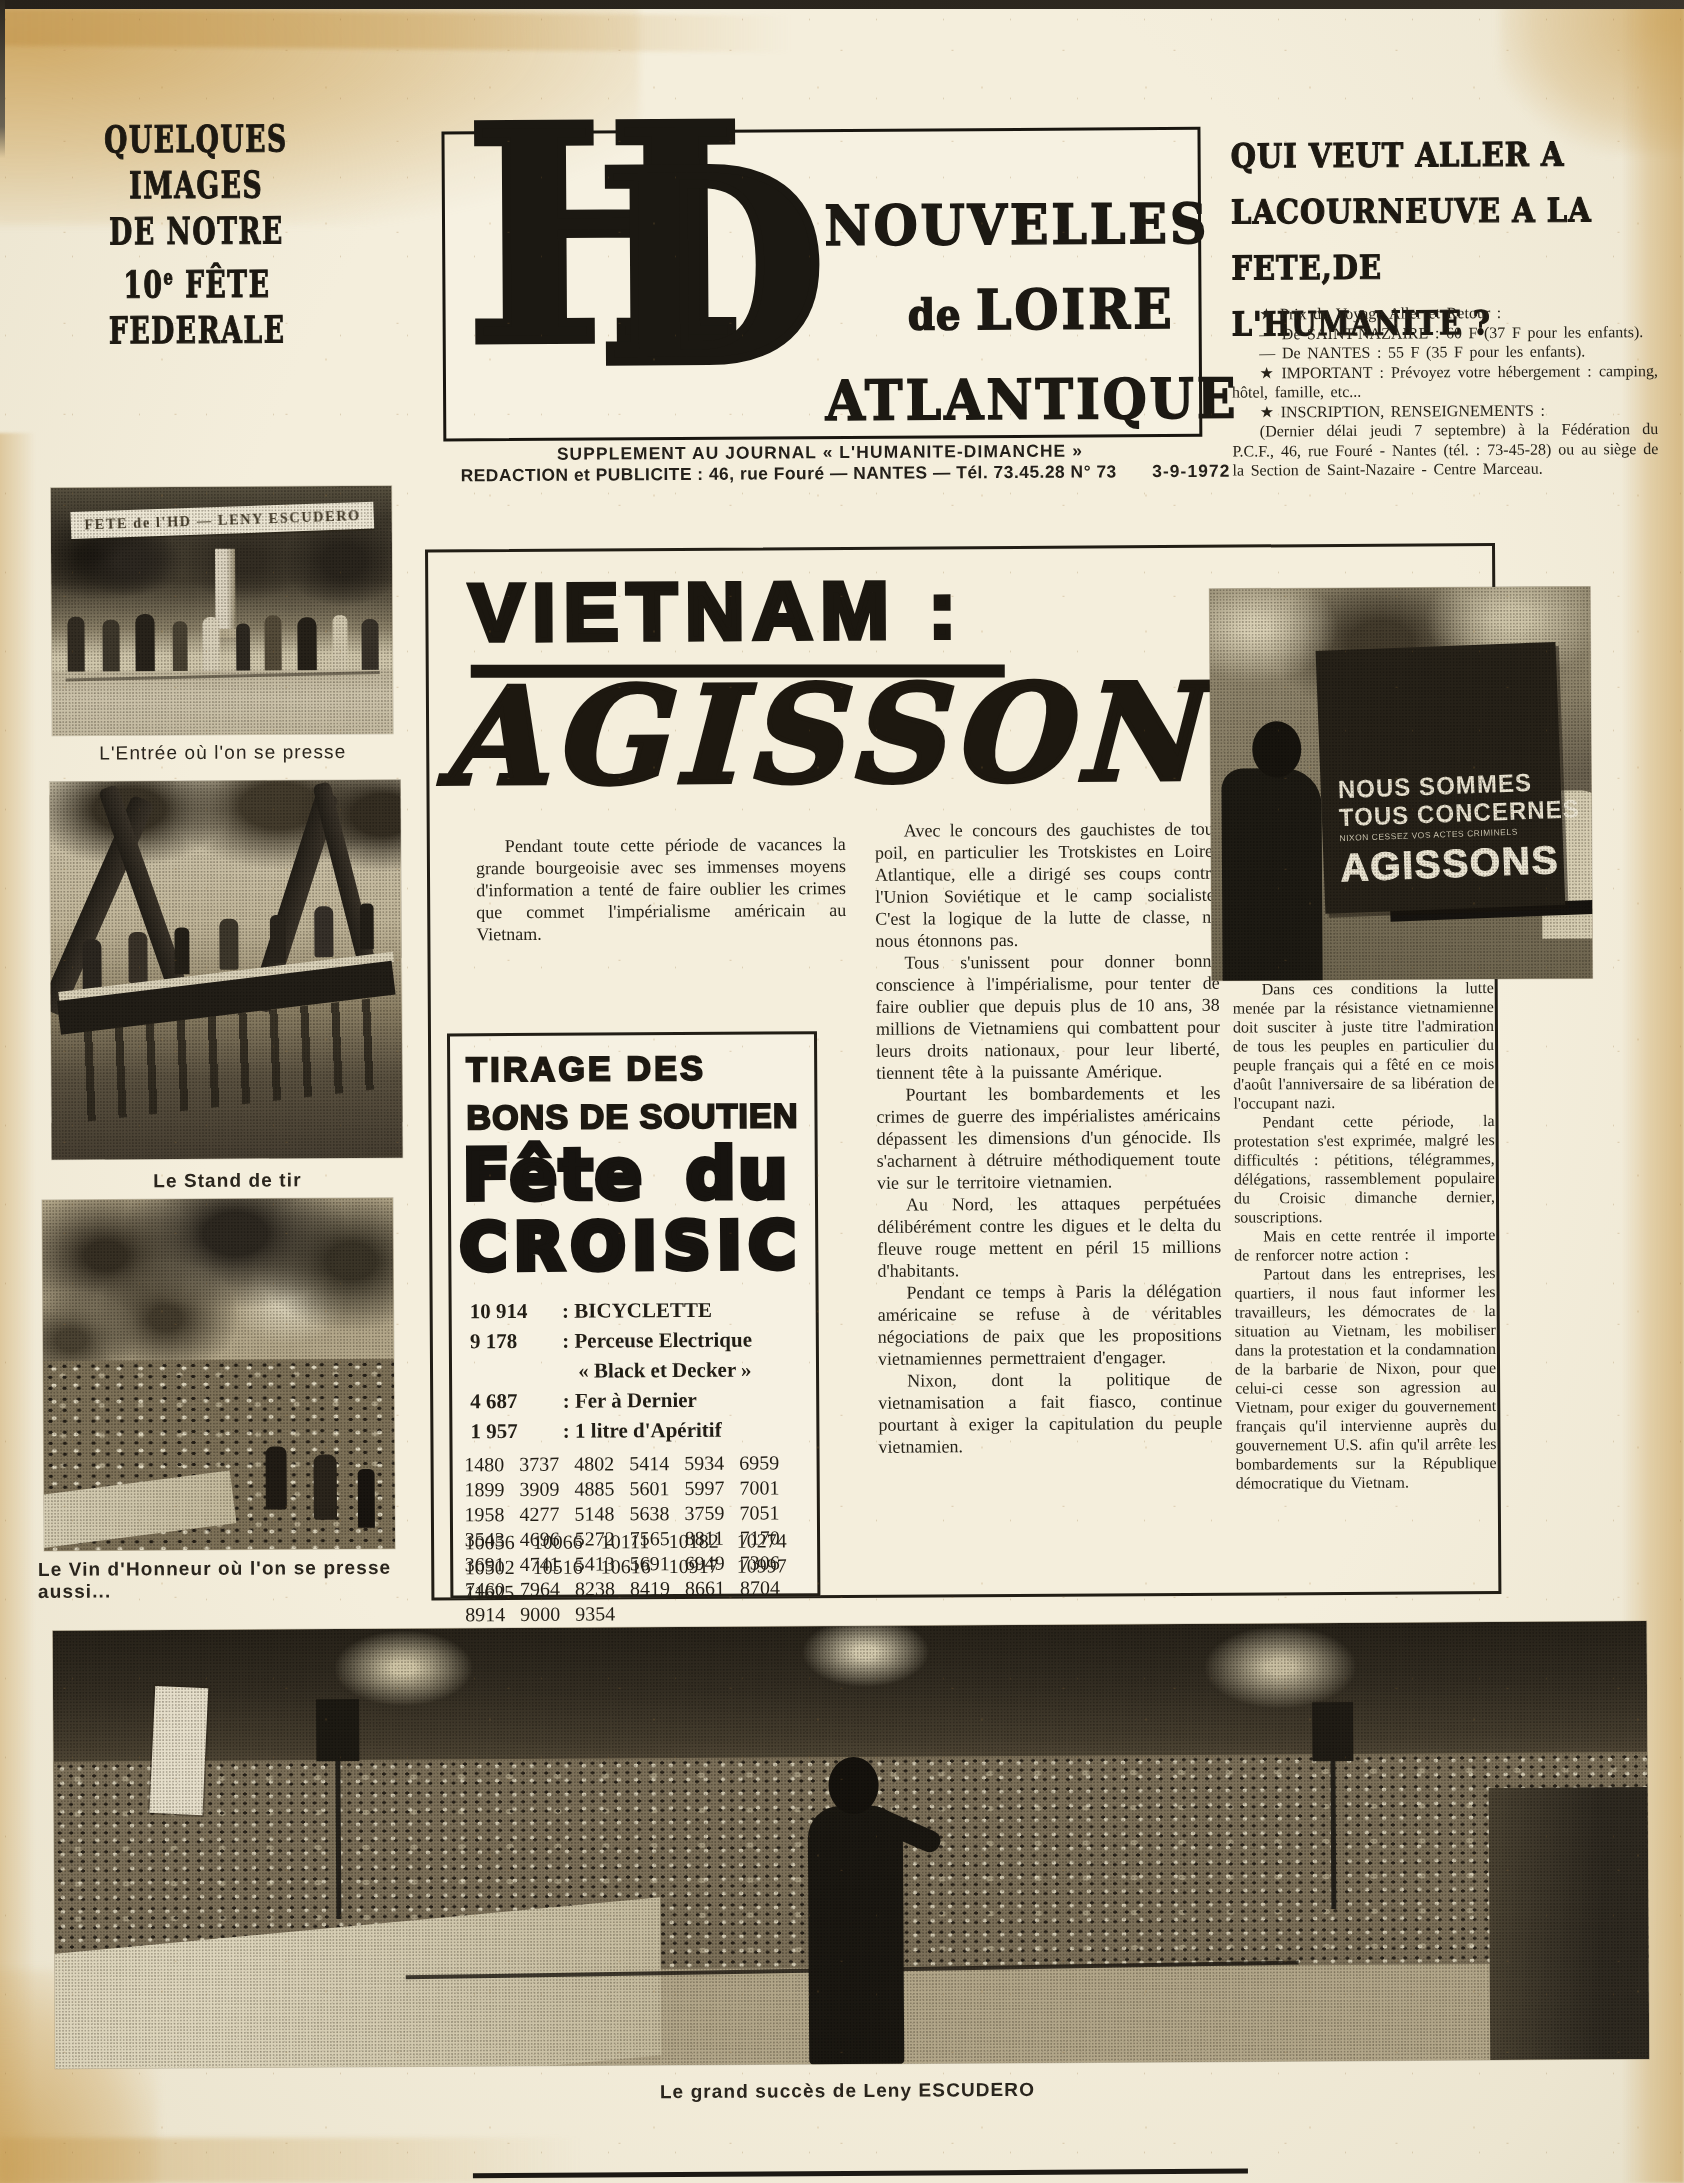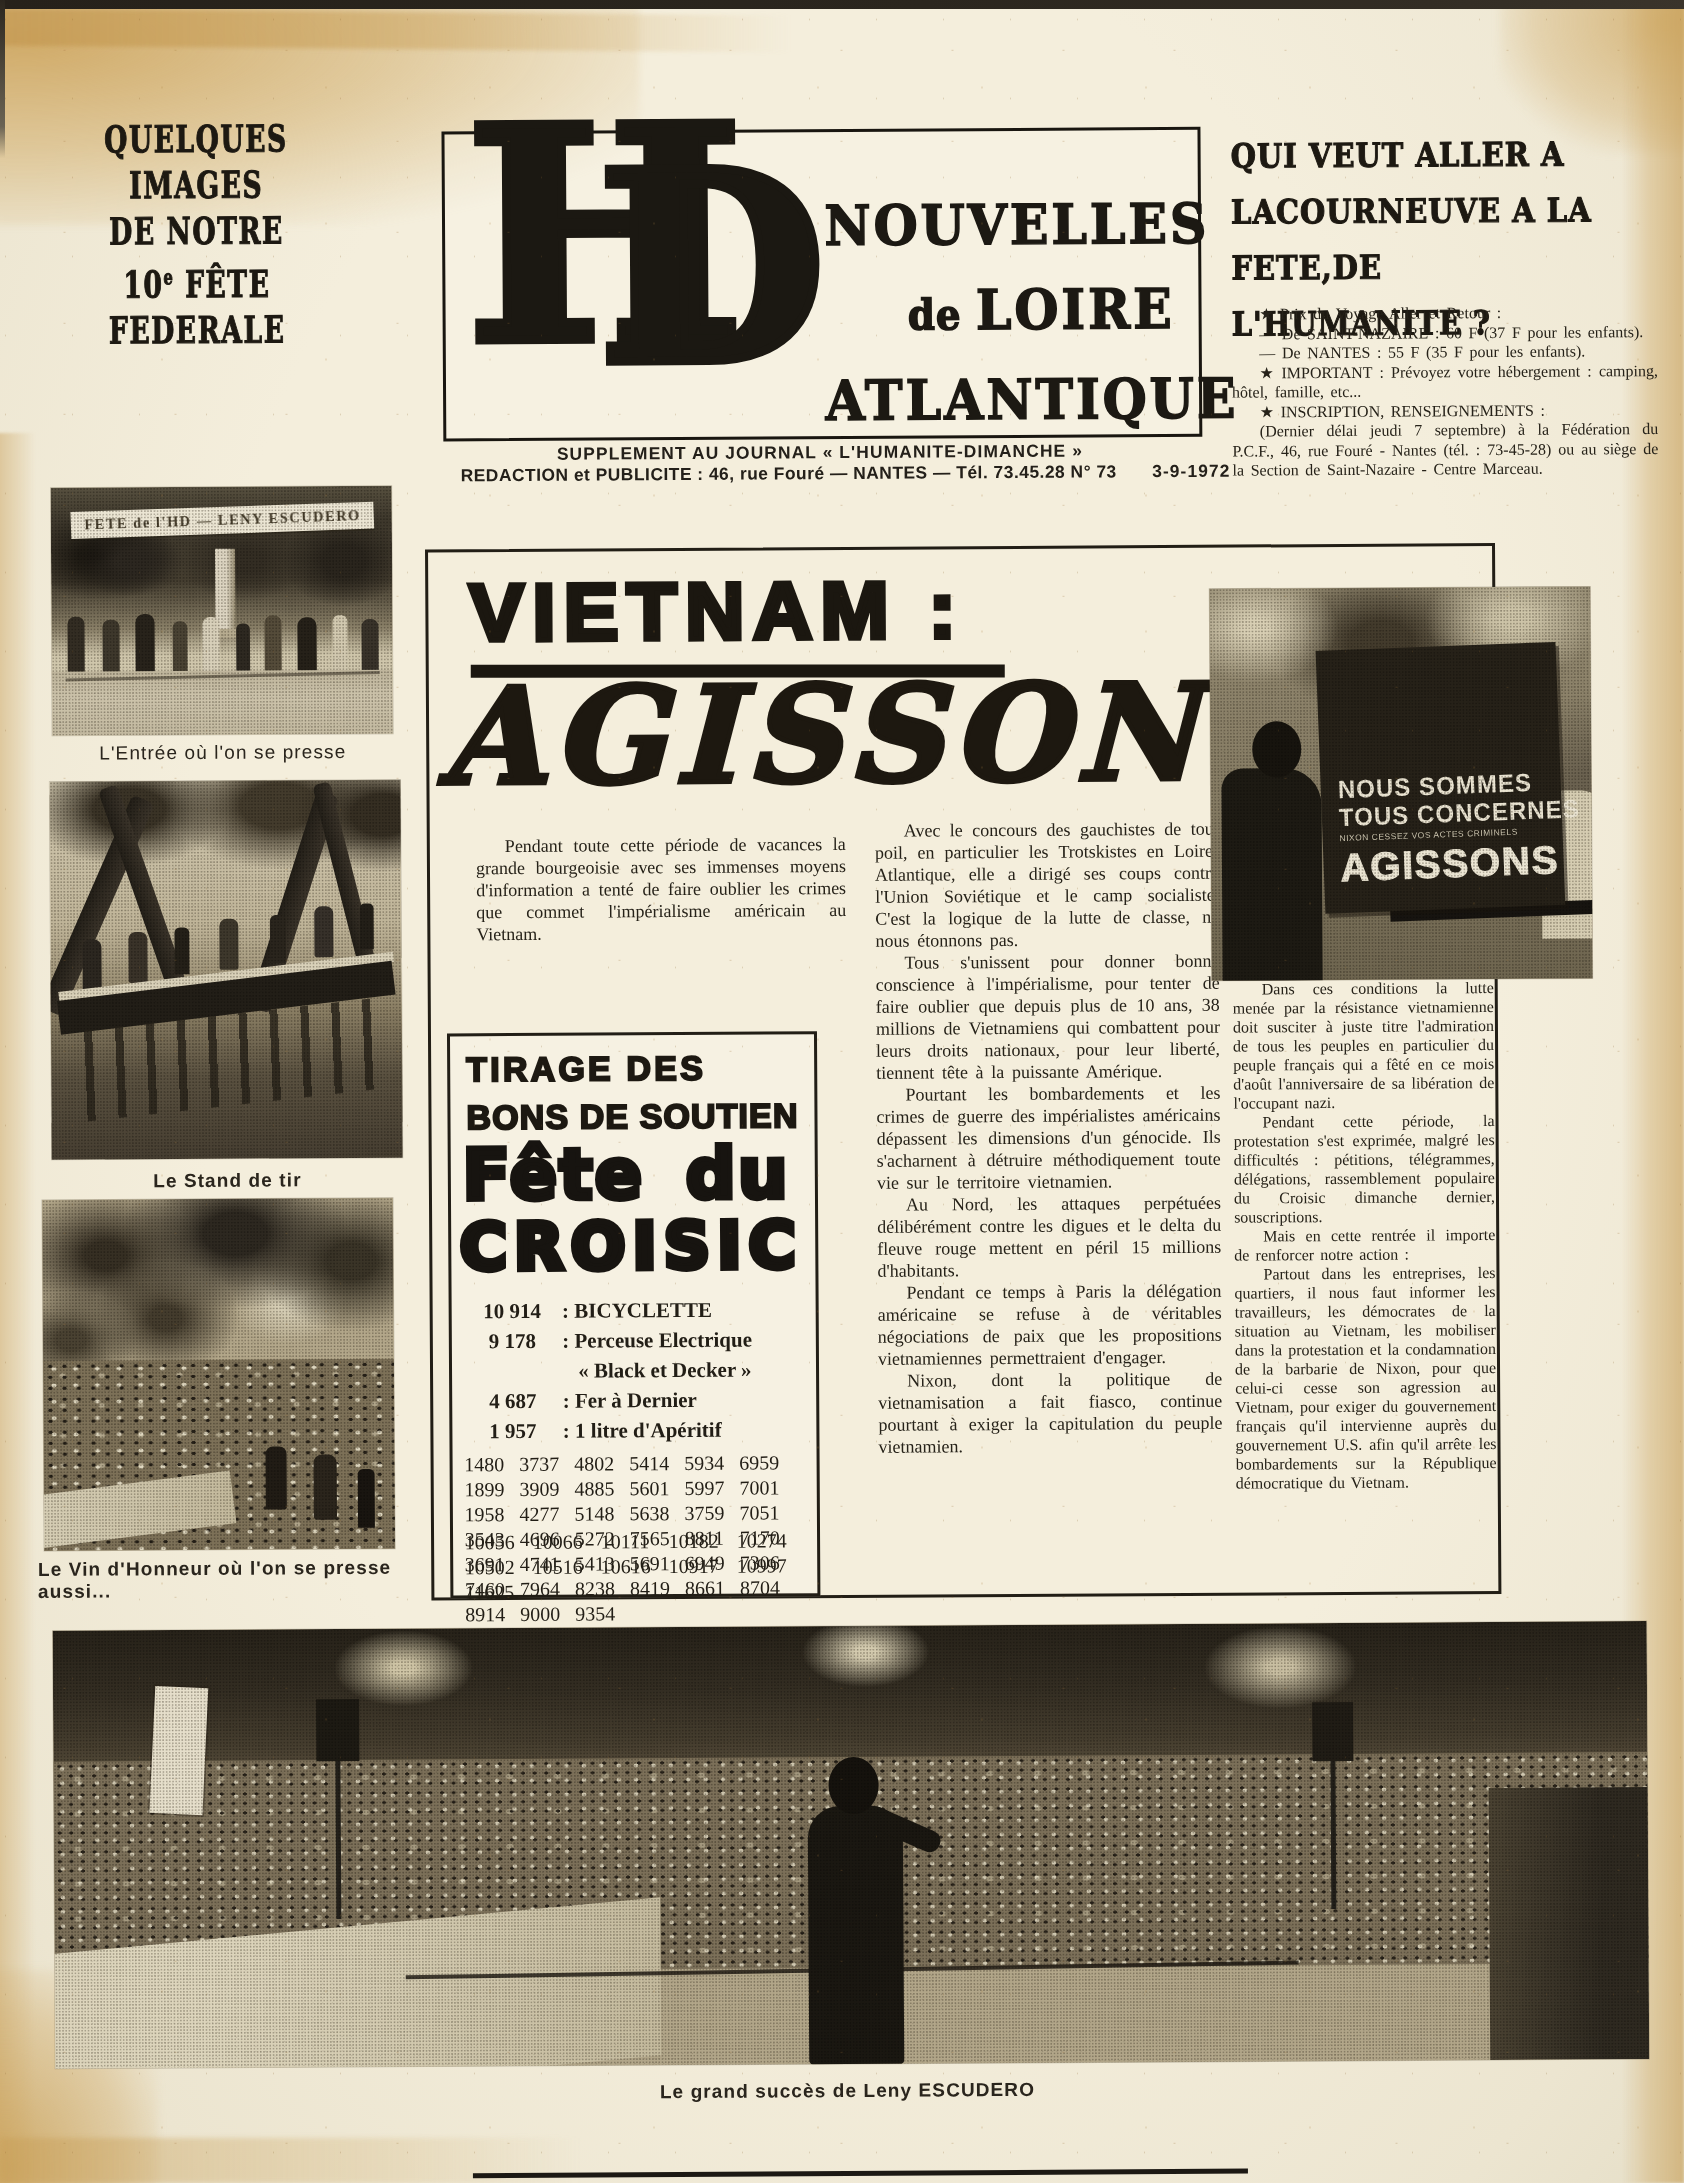--- a/index.html
+++ b/index.html
@@ -137,21 +137,21 @@
   .tir-l1{position:absolute;left:16px;top:13.7px;font-family:"Liberation Sans","DejaVu Sans",sans-serif;font-weight:bold;
     font-size:34px;letter-spacing:3.2px;color:#1d1912;-webkit-text-stroke:2.1px #1d1912;}
   .tir-l2{position:absolute;left:16px;top:62px;font-family:"Liberation Sans","DejaVu Sans",sans-serif;font-weight:bold;
     font-size:34px;letter-spacing:1.1px;color:#1d1912;-webkit-text-stroke:2.1px #1d1912;}
   .tir-l3{position:absolute;left:11.6px;top:98px;font-family:"DejaVu Sans","Liberation Sans",sans-serif;font-weight:bold;
     font-size:70px;letter-spacing:2.1px;word-spacing:15px;color:#171410;-webkit-text-stroke:5.3px #171410;}
   .tir-l4{position:absolute;left:8.5px;top:174px;font-family:"DejaVu Sans","Liberation Sans",sans-serif;font-weight:bold;
     font-size:64px;letter-spacing:7.4px;color:#171410;-webkit-text-stroke:6.3px #171410;}
   .prizes{position:absolute;left:18px;top:260px;width:328px;font-size:21px;line-height:30px;font-weight:bold;color:#221e16;}
   .prizes .row{display:block;white-space:pre;}
-  .prizes .num{display:inline-block;width:85px;text-align:center;}
+  .prizes .num{display:inline-block;width:85px;text-align:left;}
   .prizes .label{padding-left:7.4px;}
   .numgrid{position:absolute;left:11.6px;top:416px;width:342px;font-size:20px;line-height:25px;color:#221e16;}
   .numgrid .row{display:block;}
   .numgrid .cell{display:inline-block;width:55px;}
   .numgrid-w{position:absolute;left:11.6px;top:494px;width:349px;font-size:20px;line-height:25px;color:#221e16;}
   .numgrid-w .row{display:block;}
   .numgrid-w .cell{display:inline-block;width:68px;}
   
   #photoAg{left:1211px;top:591px;width:381px;height:392px;background:#a59a81;}
   .ag-bg{position:absolute;inset:0;

